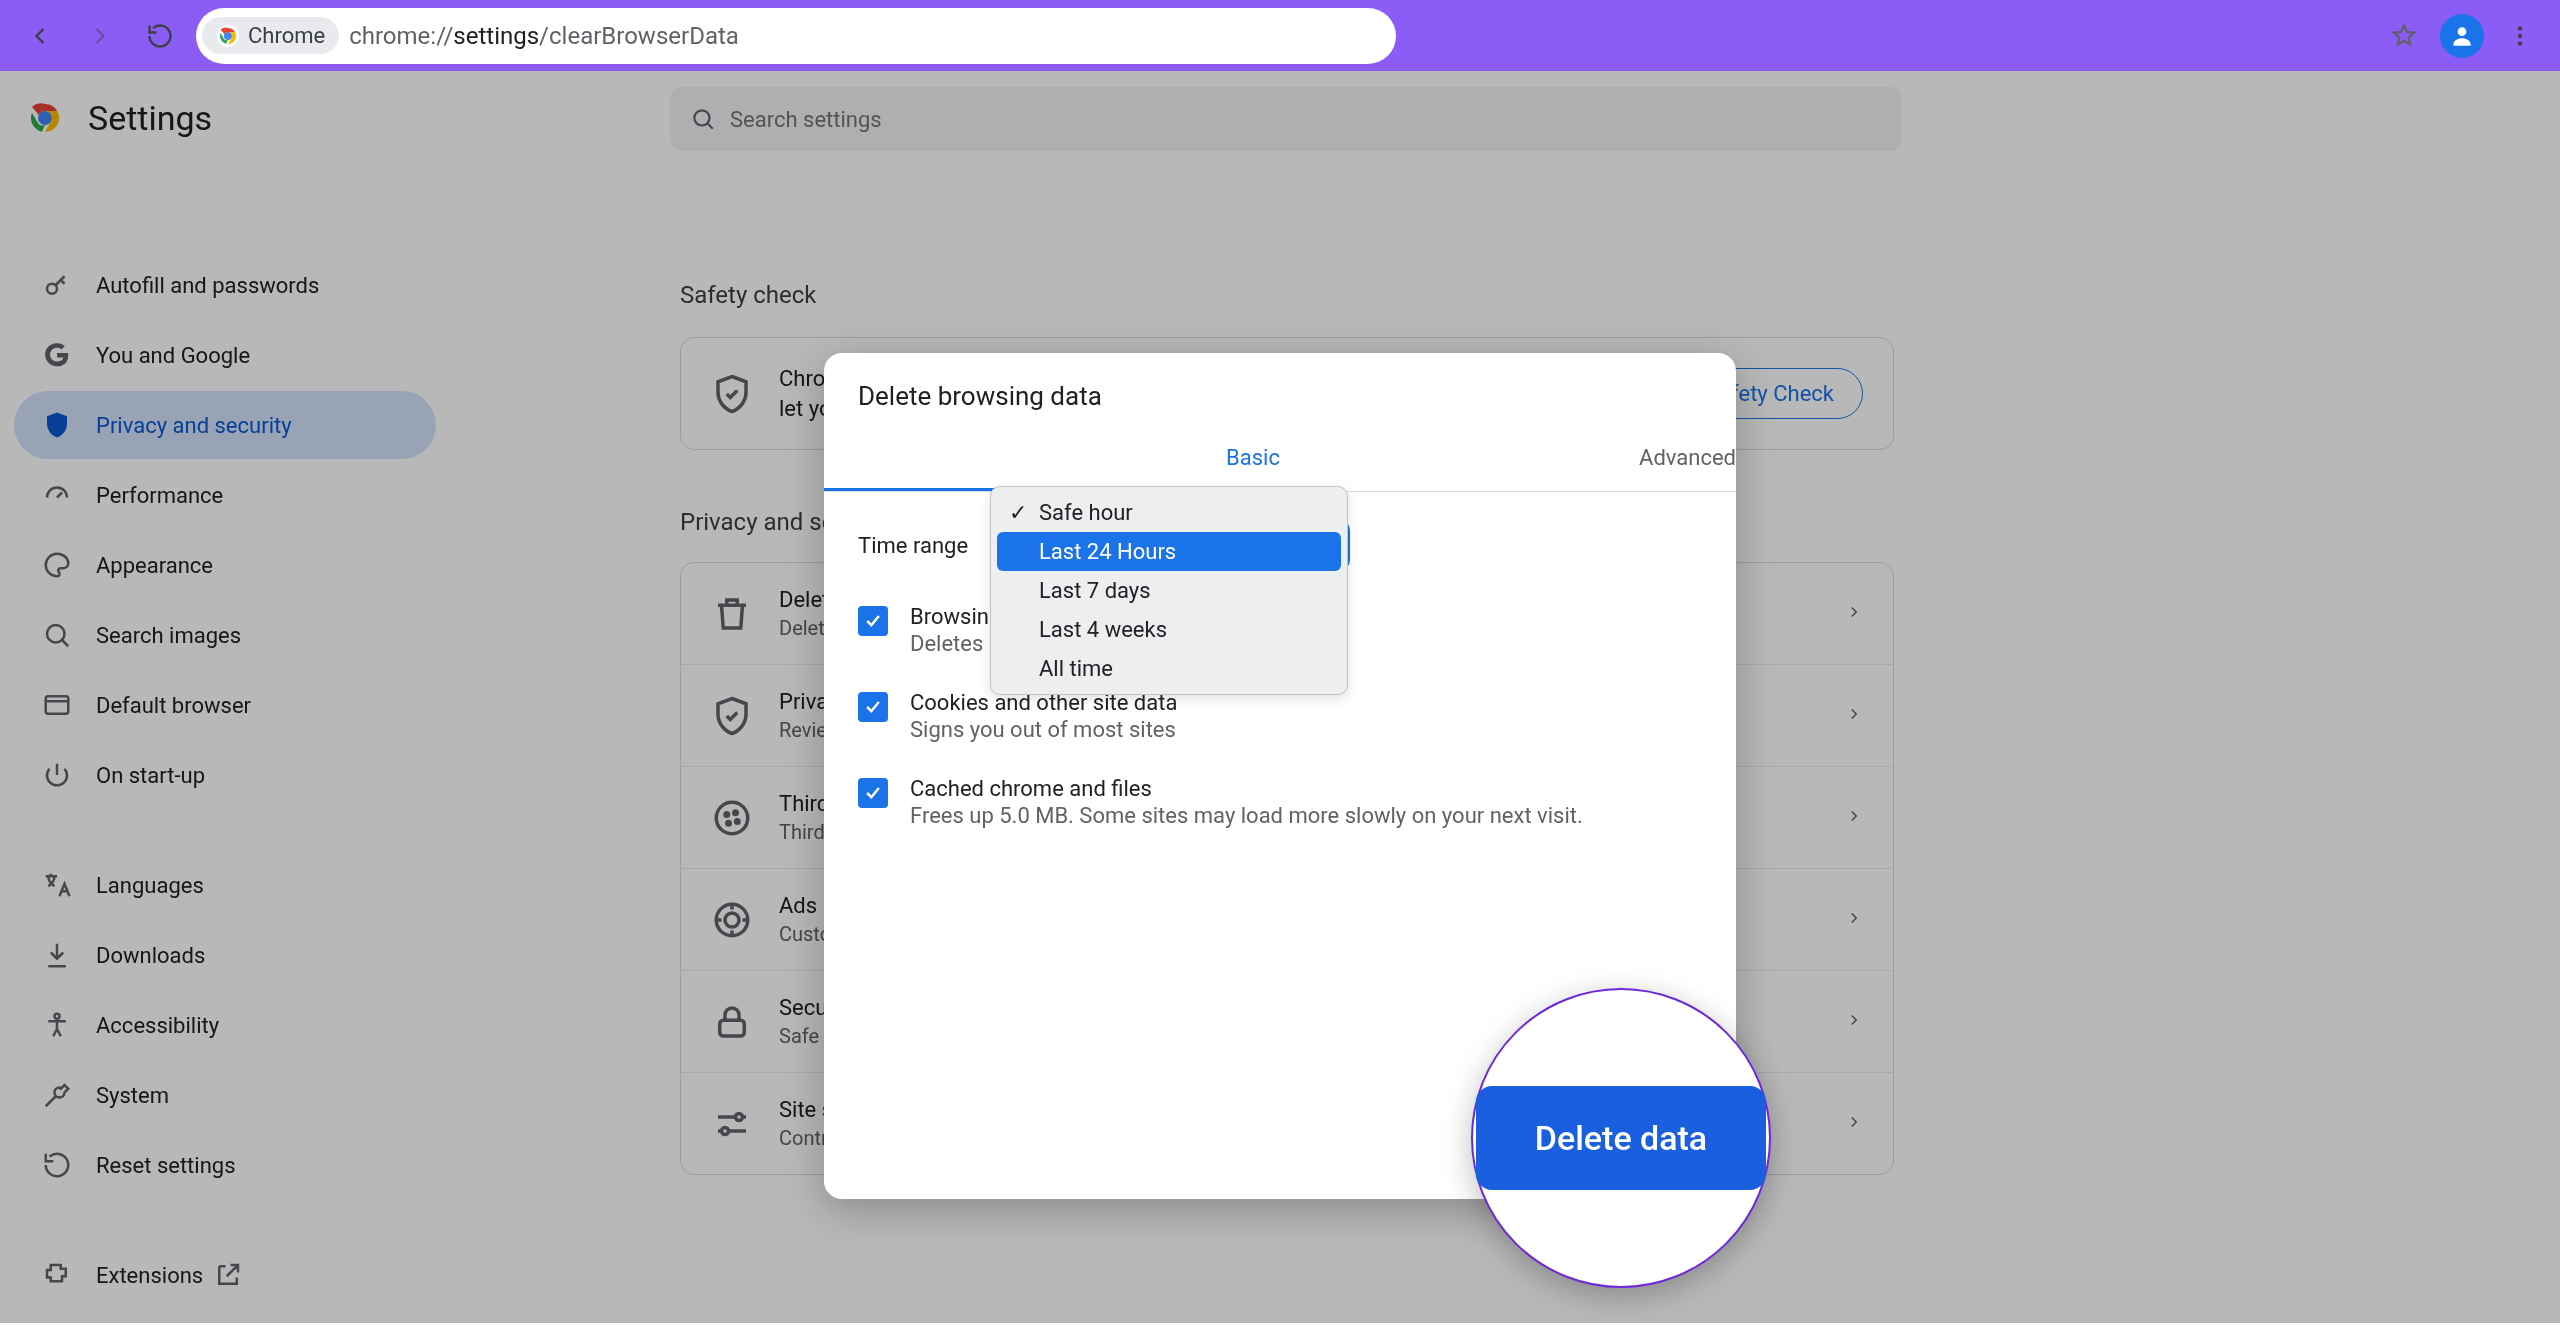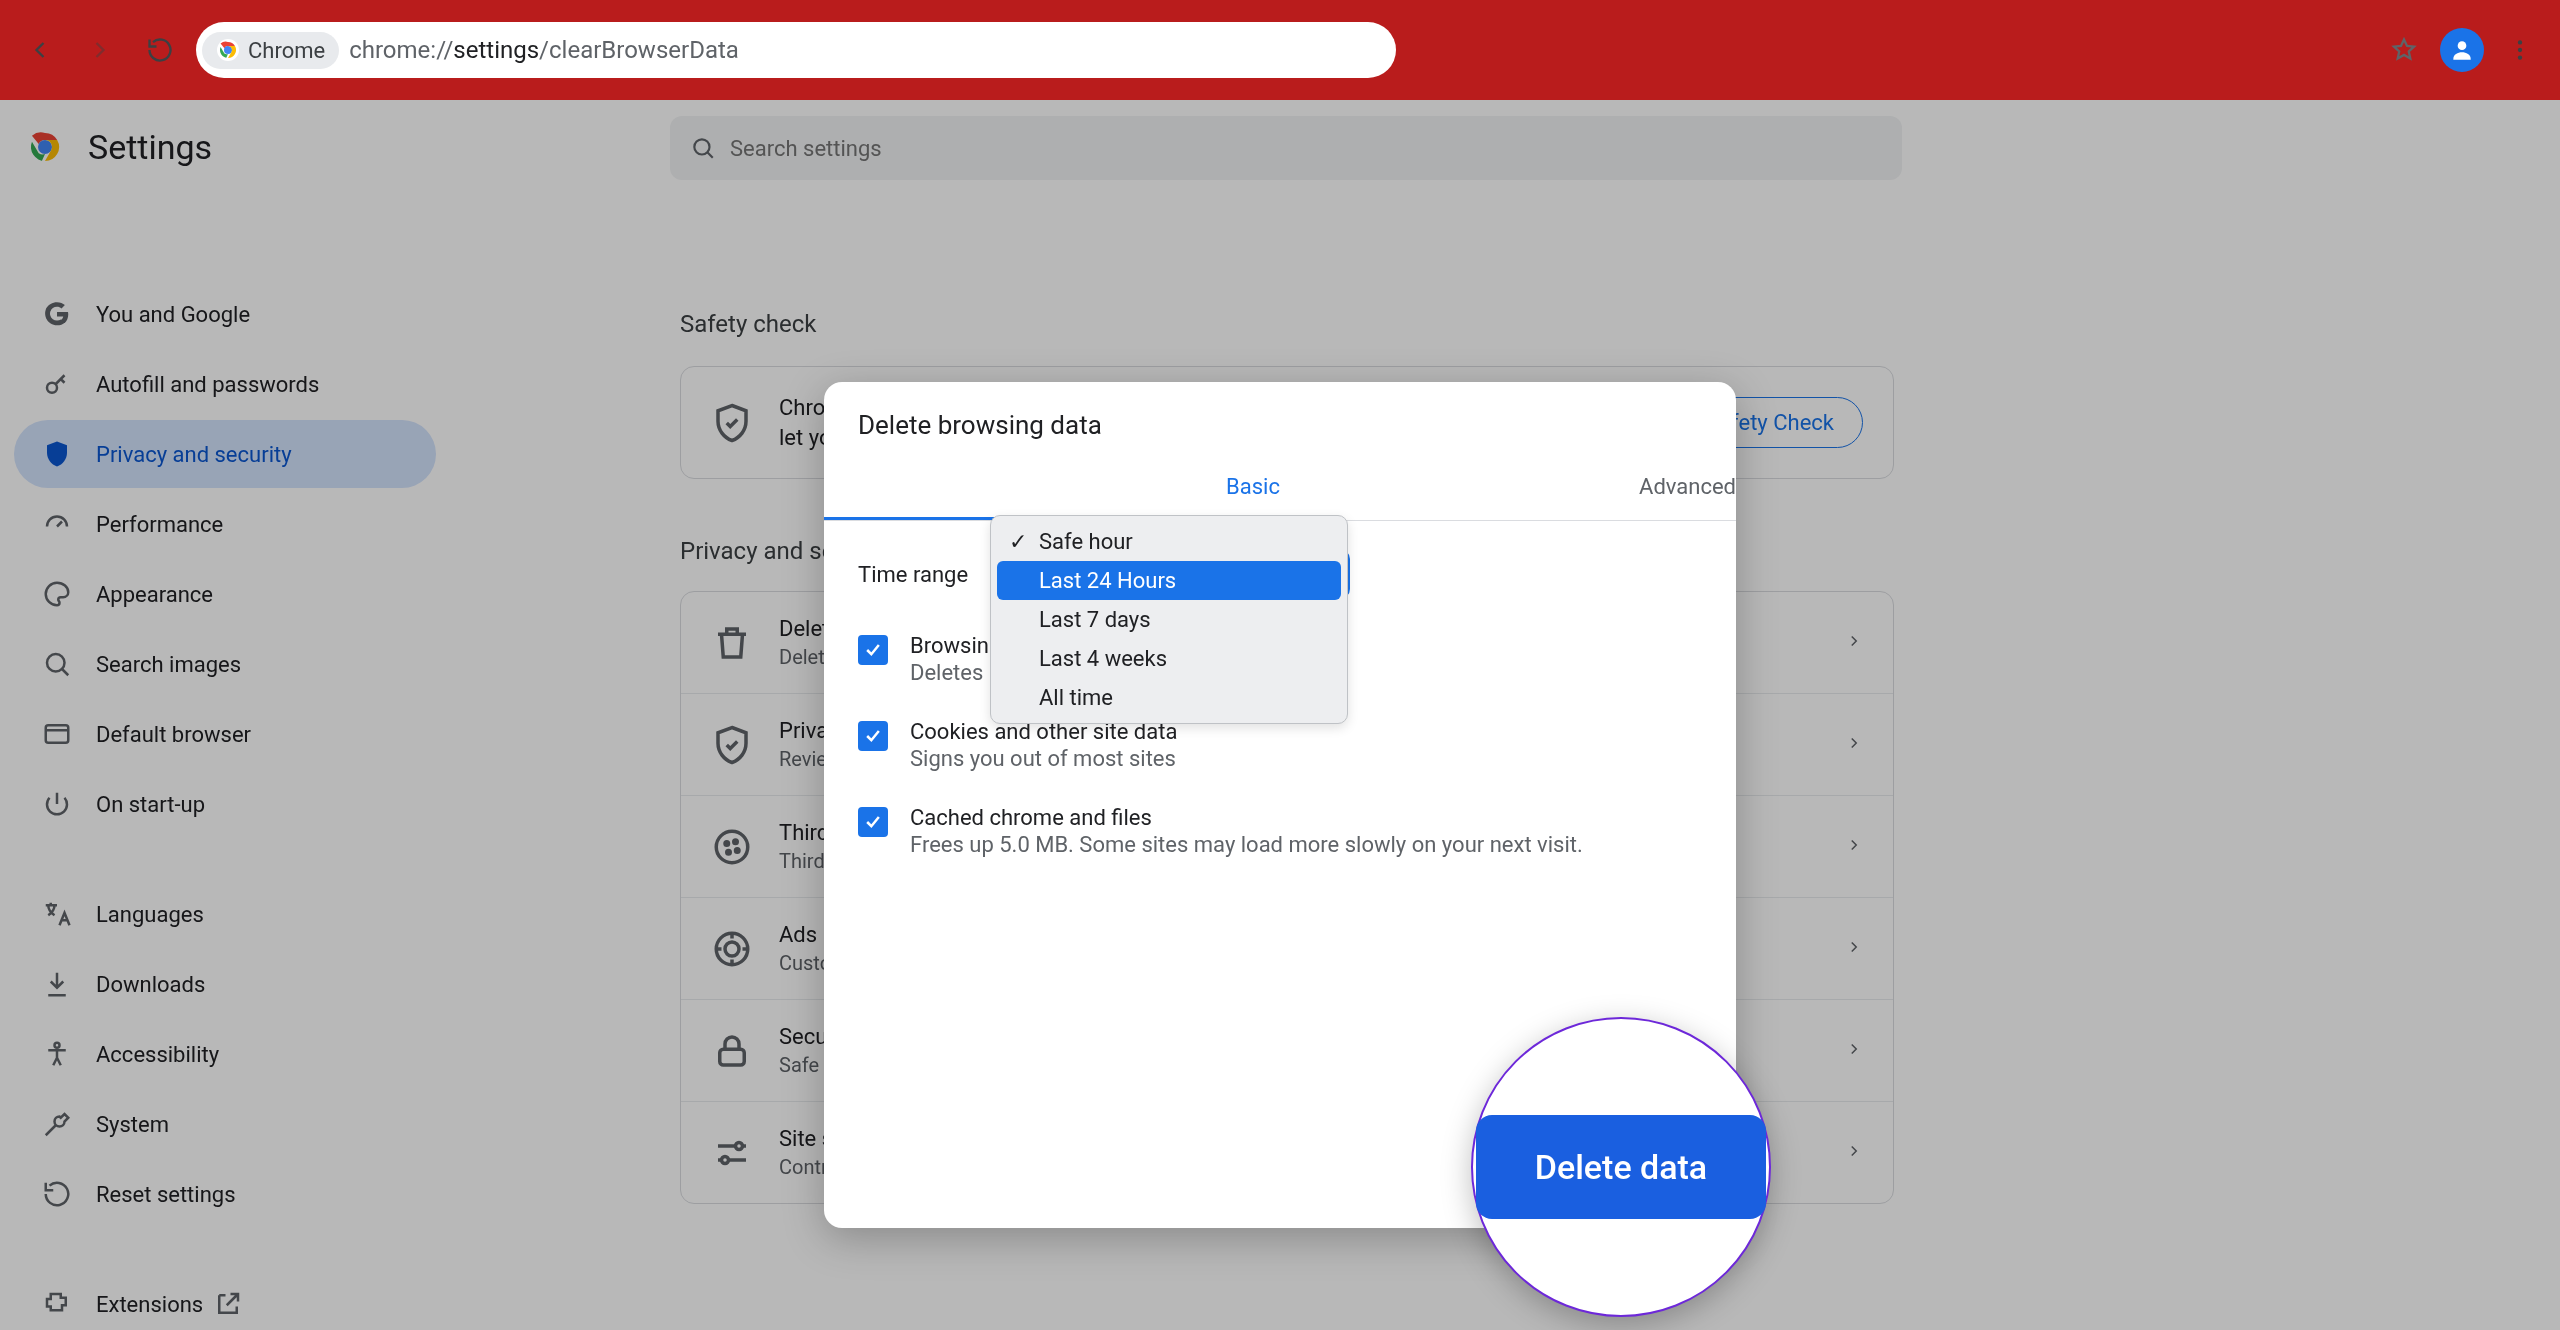--- a/index.html
+++ b/index.html
@@ -1,20 +1,20 @@
 <!DOCTYPE html>
 <html><head>
 <meta charset="utf-8">
 <style>
 * { box-sizing: border-box; margin: 0; padding: 0; font-family: "Google Sans", Roboto, Arial, sans-serif; }
 html, body { width: 2560px; height: 1330px; overflow: hidden; }
 body { background: #fff; font-size: 14px; color: #202124; }
 
 
-.browser-bar { height: 100px; background: #b91c1c; display: flex; align-items: center; padding: 0 16px; gap: 12px; }
+.browser-bar { height: 71px; background: #8b5cf6; display: flex; align-items: center; padding: 0 16px; gap: 12px; }
 .nav-btn { width: 48px; height: 48px; display: flex; align-items: center; justify-content: center; border-radius: 50%; color: #3c4043; }
 .nav-btn svg { width: 28px; height: 28px; }
 .url-bar { flex: 0 0 auto; display: flex; align-items: center; height: 56px; background: #fff; border-radius: 28px; padding: 0 14px 0 6px; gap: 10px; min-width: 1200px; }
 .chrome-chip { display: flex; align-items: center; gap: 8px; background: #e8eaed; border-radius: 24px; padding: 6px 14px; font-size: 22px; color: #3c4043; }
 .url-text { font-size: 24px; color: #5f6368; letter-spacing: 0; }
 .url-text .seg-strong { color: #202124; }
 .bar-spacer { flex: 1; }
 .bar-icon { width: 48px; height: 48px; display: flex; align-items: center; justify-content: center; color: #5f6368; }
 .avatar { width: 44px; height: 44px; border-radius: 50%; background: #1a73e8; display: flex; align-items: center; justify-content: center; }
 .avatar svg { width: 26px; height: 26px; fill: #fff; }
@@ -175,35 +175,35 @@
   <div class="search-wrap">
     <svg viewBox="0 0 24 24" fill="none" stroke="currentColor" stroke-width="2">
         <circle cx="11" cy="11" r="7"></circle>
         <path d="M21 21l-5-5"></path>
       </svg>
     <input placeholder="Search settings" style="">
   </div>
 
   <div class="sidebar">
     <div class="side-item">
+      <svg viewBox="0 0 24 24" fill="none" stroke="currentColor" stroke-width="2">
+          <circle cx="8" cy="15" r="4"></circle>
+          <path d="M11 12l7-7m-3 3l3 3"></path>
+        </svg>
+      <span>Autofill and passwords</span>
+    </div>
+    <div class="side-item">
       <svg viewBox="0 0 24 24" fill="currentColor">
           <path d="M21 12.2c0-.7-.1-1.3-.2-1.9H12v3.6h5c-.2 1.2-.9 2.2-1.9 2.9v2.4h3.1c1.8-1.7 2.8-4.1 2.8-7z"></path>
           <path d="M12 21c2.6 0 4.7-.8 6.3-2.3l-3.1-2.4c-.9.6-2 .9-3.2.9-2.5 0-4.6-1.7-5.3-3.9H3.5v2.5C5.1 18.9 8.3 21 12 21z"></path>
           <path d="M6.7 13.3c-.2-.6-.3-1.2-.3-1.8s.1-1.2.3-1.8V7.2H3.5C2.9 8.6 2.5 10.2 2.5 11.5s.4 2.9 1 4.3l3.2-2.5z"></path>
           <path d="M12 6.1c1.4 0 2.6.5 3.6 1.4l2.7-2.7C16.7 3.3 14.6 2.5 12 2.5 8.3 2.5 5.1 4.6 3.5 7.2l3.2 2.5C7.4 7.8 9.5 6.1 12 6.1z"></path>
         </svg>
       <span>You and Google</span>
     </div>
-    <div class="side-item">
-      <svg viewBox="0 0 24 24" fill="none" stroke="currentColor" stroke-width="2">
-          <circle cx="8" cy="15" r="4"></circle>
-          <path d="M11 12l7-7m-3 3l3 3"></path>
-        </svg>
-      <span>Autofill and passwords</span>
-    </div>
     <div class="side-item active">
       <svg viewBox="0 0 24 24" fill="currentColor">
           <path d="M12 2l8 3v6c0 5-3.4 9.4-8 11-4.6-1.6-8-6-8-11V5l8-3z"></path>
         </svg>
       <span>Privacy and security</span>
     </div>
     <div class="side-item">
       <svg viewBox="0 0 24 24" fill="none" stroke="currentColor" stroke-width="2">
           <path d="M4 14a8 8 0 1 1 16 0"></path>
           <path d="M12 14l4-4"></path>

